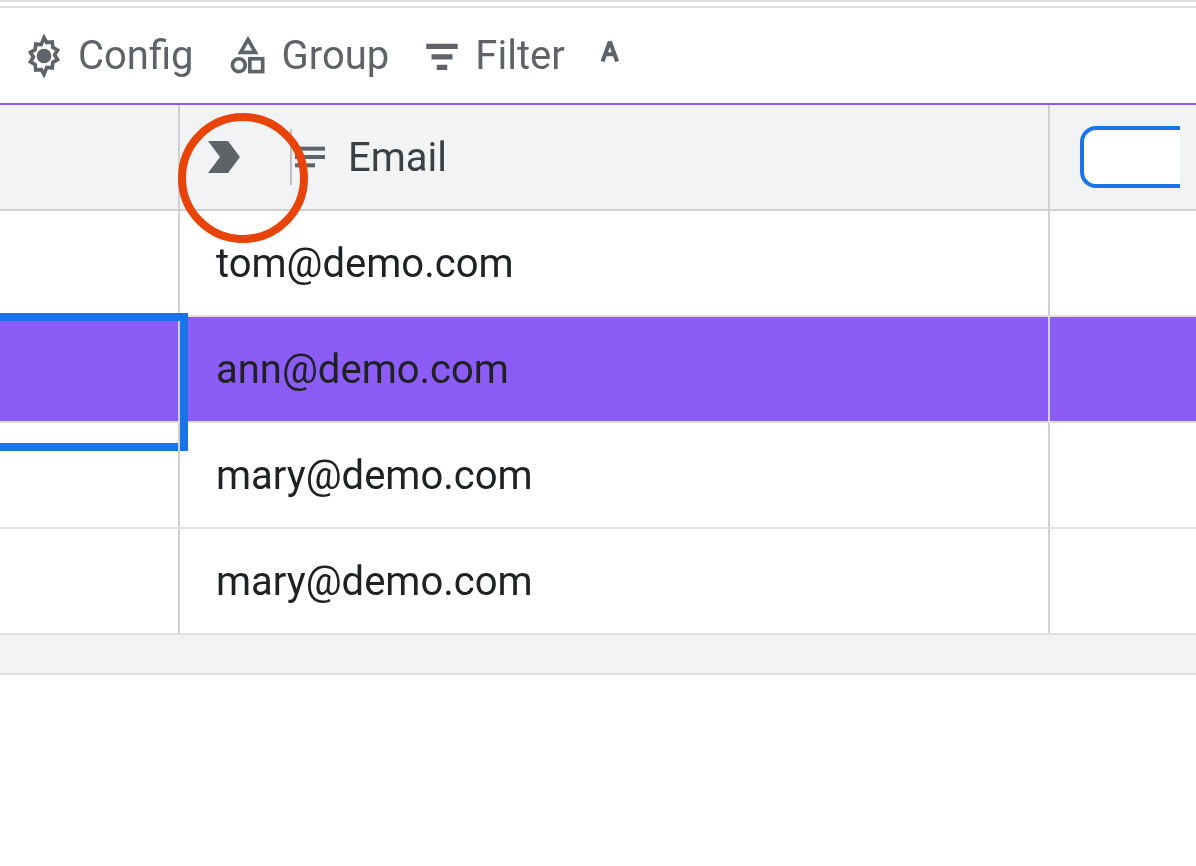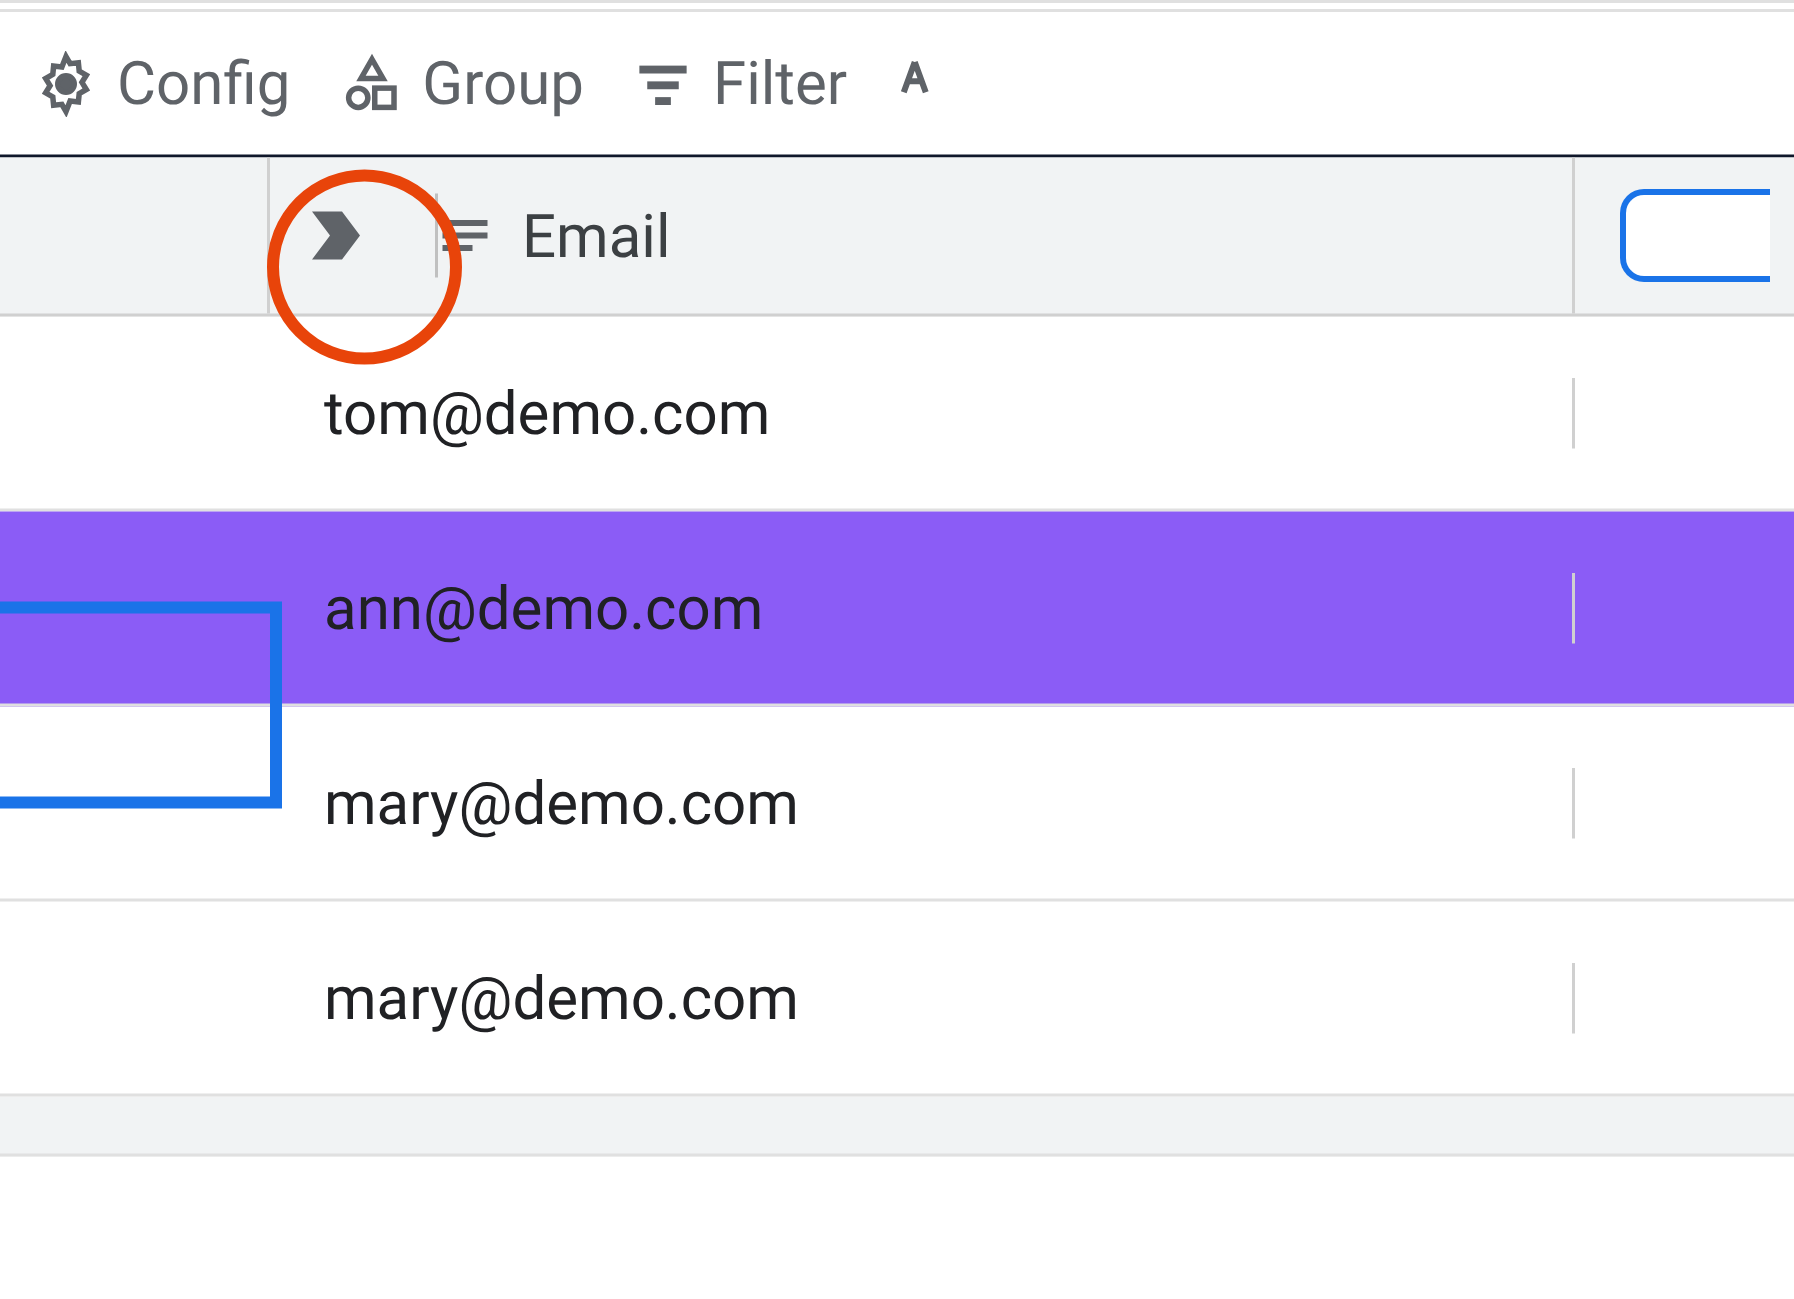--- a/index.html
+++ b/index.html
@@ -35,21 +35,21 @@
     }
     .tool-item svg { flex-shrink: 0; }
     .dropdown-caret {
       width: 0; height: 0;
       border-left: 10px solid transparent;
       border-right: 10px solid transparent;
       border-top: 12px solid #5f6368;
       margin-left: 4px;
     }
     .grid-area {
-      border-top: 2px solid #0f172a;
+      border-top: 2px solid #8b5cf6;
       position: relative;
     }
     .header-row {
       display: flex;
       height: 106px;
       background: #f1f3f4;
       border-bottom: 2px solid #d0d0d0;
       position: relative;
     }
     .col0 {
@@ -89,24 +89,23 @@
       height: 62px;
       border: 4px solid #1a73e8;
       border-radius: 16px;
       border-right: none;
       border-top-right-radius: 0;
       border-bottom-right-radius: 0;
       background: #fff;
     }
     .data-row {
       display: flex;
-      height: 130px;
+      height: 106px;
       border-bottom: 2px solid #e0e0e0;
       position: relative;
-      align-items: center;
     }
     .data-row .col1 {
       background: transparent;
       font-size: 40px;
       color: #202124;
       padding-left: 36px;
     }
     .data-row.selected {
       background: #8b5cf6;
     }

